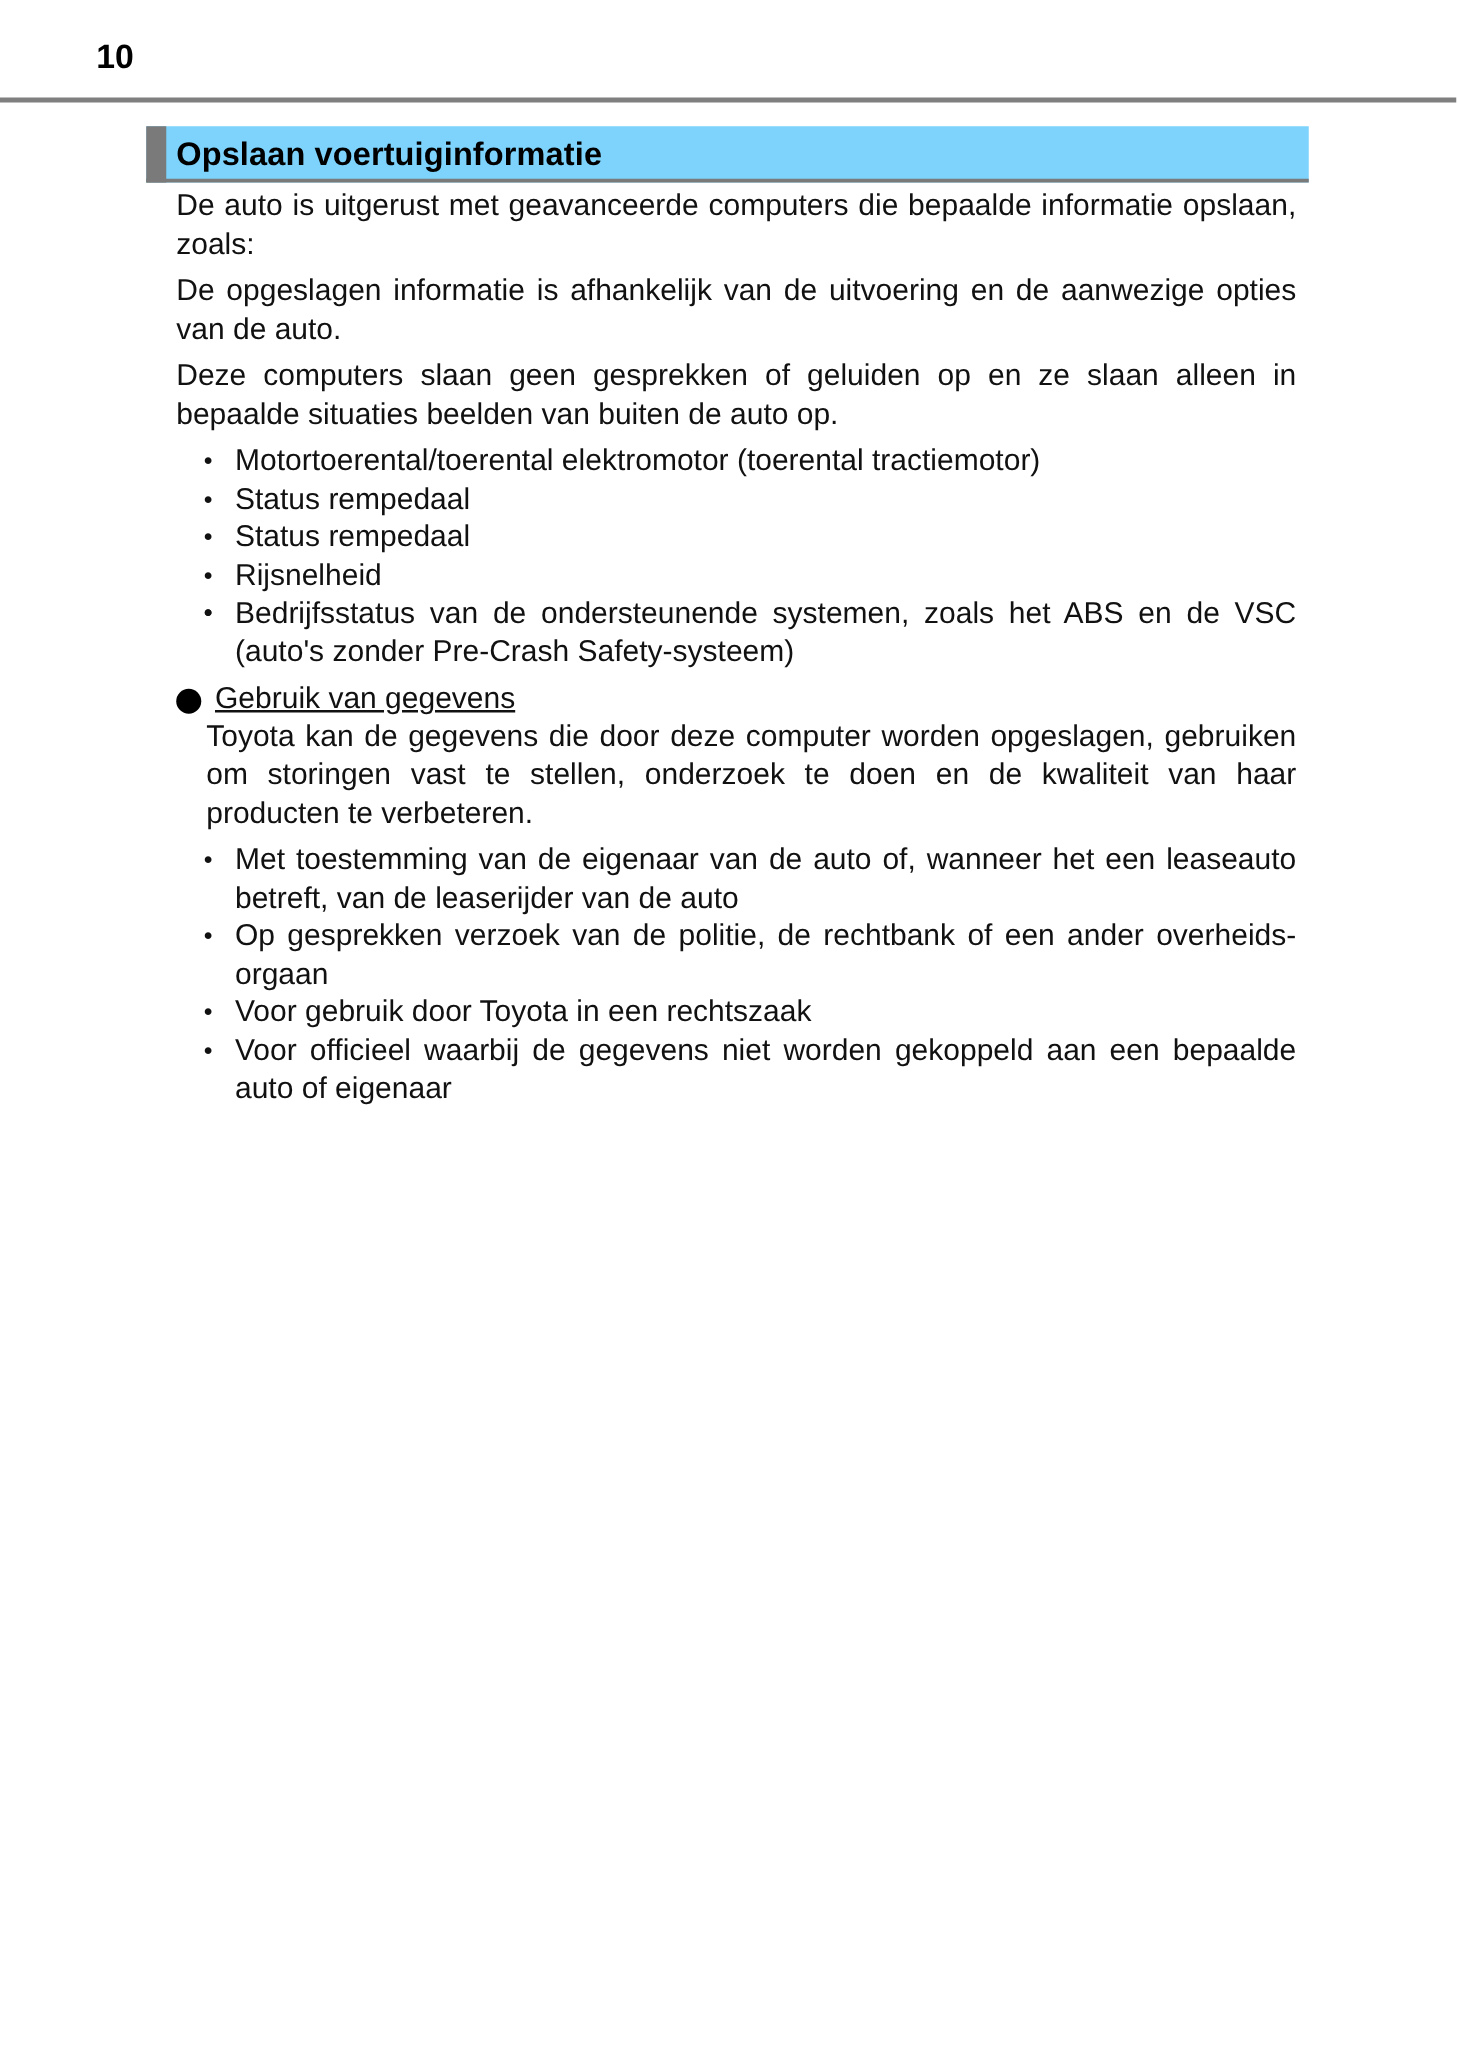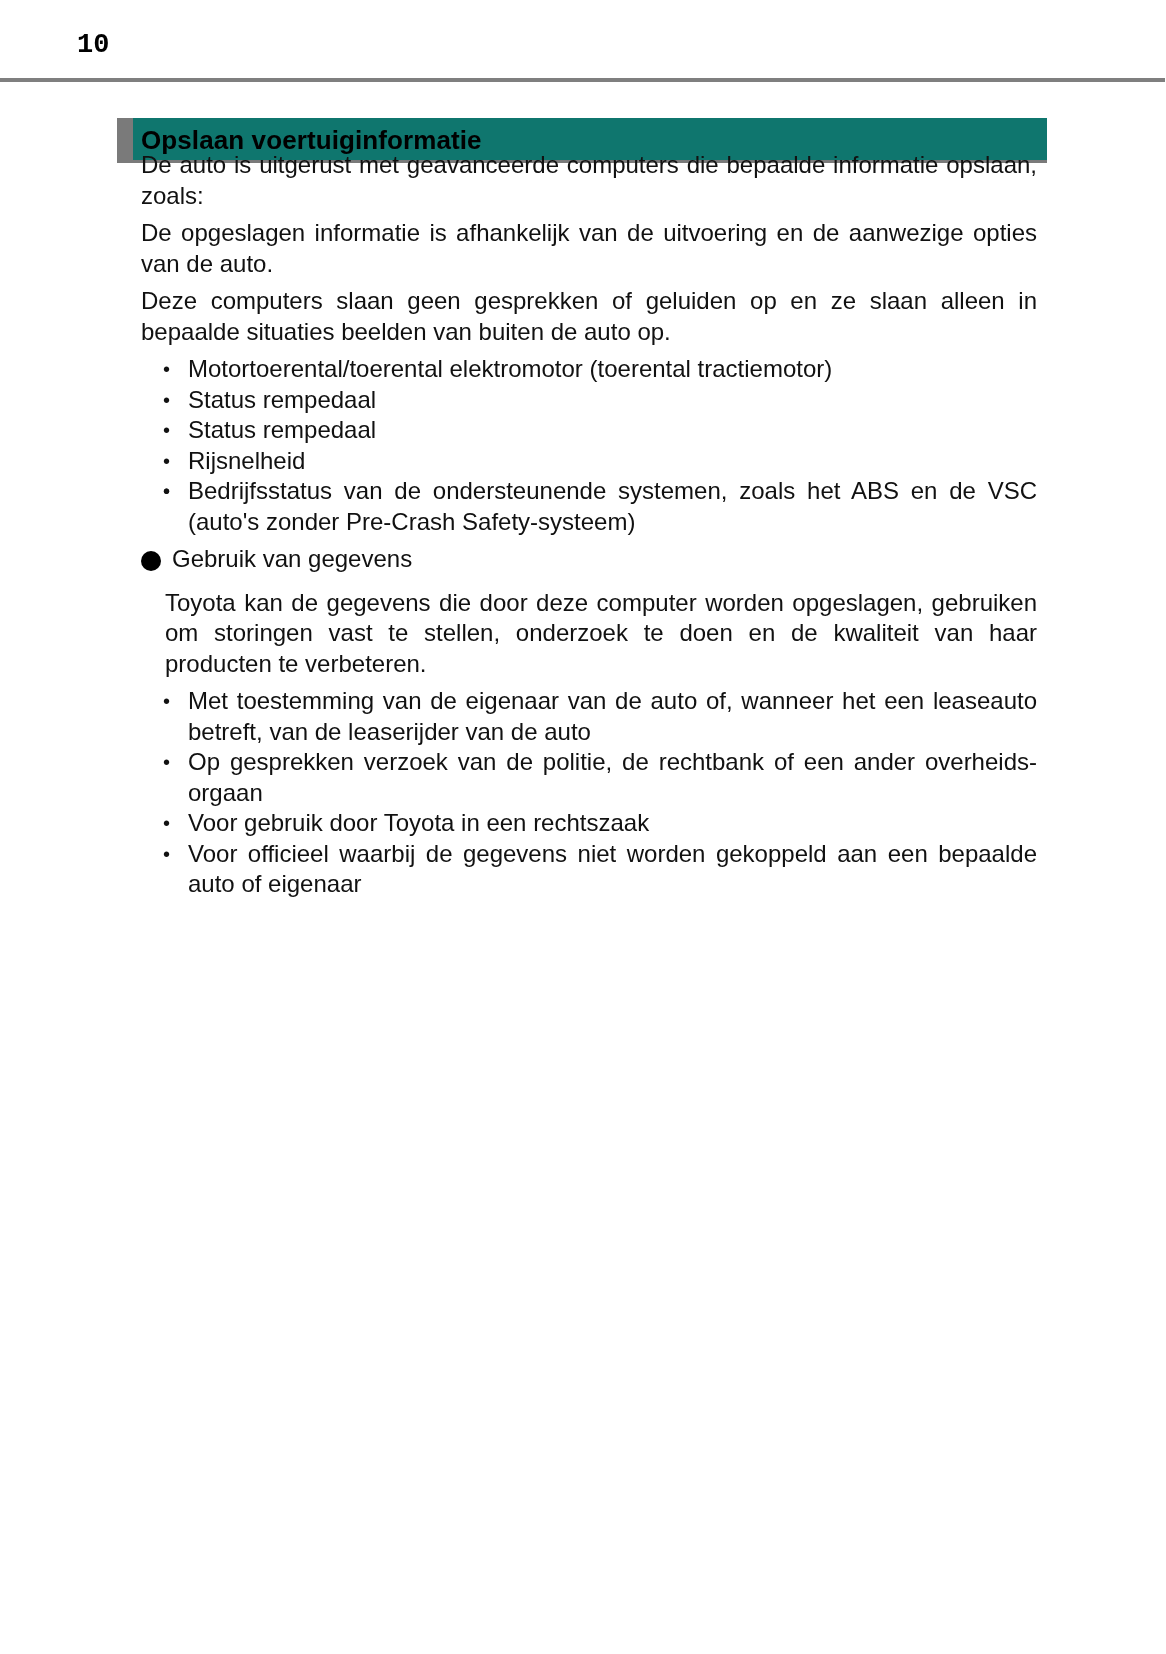--- a/index.html
+++ b/index.html
@@ -3,29 +3,29 @@
   <meta charset="utf-8">
   <style>
     html, body { margin: 0; padding: 0; background: #ffffff; }
     body {
       width: 1166px; height: 1654px; position: relative; overflow: hidden;
       font-family: "Liberation Sans", sans-serif; color: #111111;
     }
     .page-number {
       position: absolute; left: 77px; top: 30px;
       font-size: 27px; font-weight: bold; color: #000;
-      font-family: Liberation Mono, monospace;
+      font-family: Liberation Sans, sans-serif;
     }
     .top-rule {
       position: absolute; left: 0; top: 78px; width: 1165px; height: 4px;
       background: #7f7f7f;
     }
     .section-header {
-      position: absolute; left: 117px; top: 118px; width: 930px; height: 42px;
-      background: #0f766e; border-bottom: 3px solid #7a7a7a;
+      position: absolute; left: 117px; top: 101px; width: 930px; height: 42px;
+      background: #7dd3fc; border-bottom: 3px solid #7a7a7a;
     }
     .section-header .accent {
       position: absolute; left: 0; top: 0; width: 16px; height: 45px;
       background: #7a7a7a;
     }
     .section-header .title {
       position: absolute; left: 24px; top: 7px;
       font-size: 26px; font-weight: bold; color: #000;
       letter-spacing: 0.1px;
     }
@@ -35,21 +35,21 @@
     }
     .para { text-align: justify; text-align-last: left; margin: 0 0 7px 0; }
     .bullets { margin: 0 0 7px 0; padding: 0; list-style: none; }
     .bullets li {
       position: relative; padding-left: 47px; text-align: justify; text-align-last: left;
     }
     .bullets li .dot {
       position: absolute; left: 22px; top: 0; font-size: 20px;
     }
     .subsection { margin-top: 0; }
-    .sub-heading { position: relative; padding-left: 31px; margin-bottom: 13px; }
+    .sub-heading { position: relative; padding-left: 31px; margin-bottom: 0; text-decoration: underline; }
     .sub-heading .circle {
       position: absolute; left: 0; top: 7px; width: 20px; height: 20px;
       border-radius: 50%; background: #000;
     }
     .sub-body { padding-left: 24px; }
     .sub-body .bullets li { padding-left: 23px; }
     .sub-body .bullets li .dot { left: -2px; }
   </style>
 </head>
 <body>

